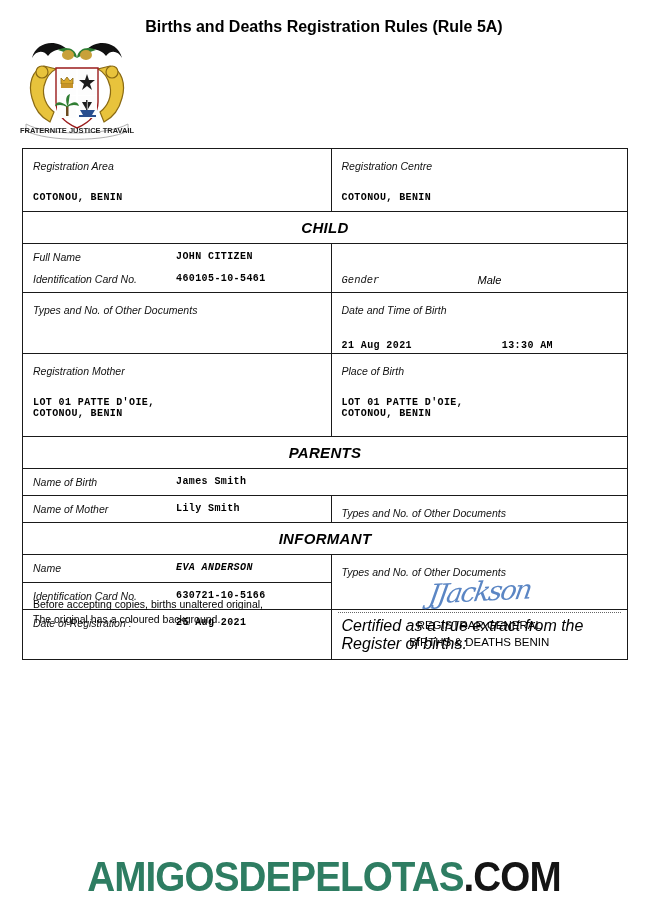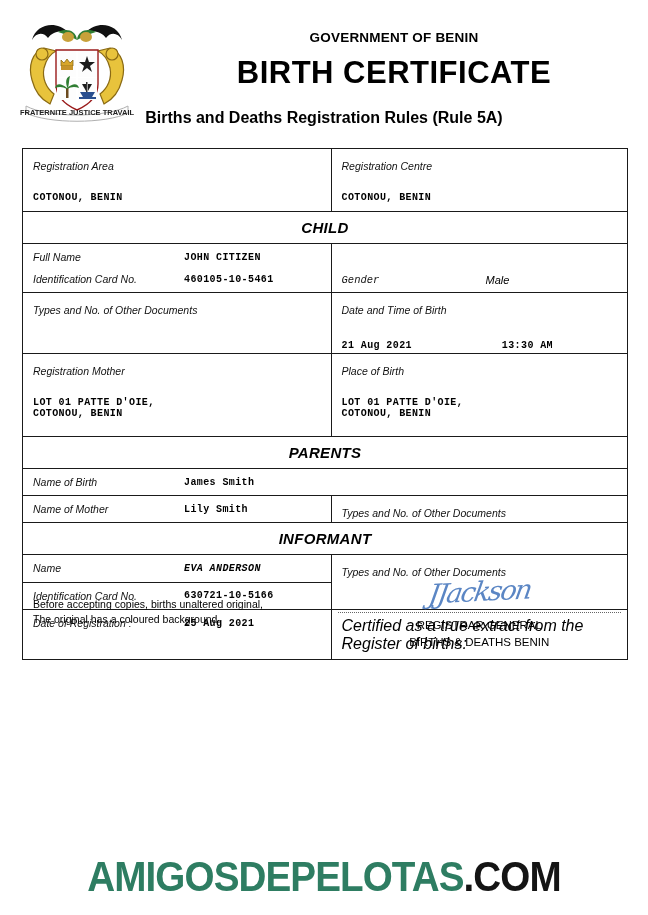--- a/index.html
+++ b/index.html
@@ -86,22 +86,21 @@
     font-style: italic;
   }
   .val-plain {
     font-style: italic;
     font-weight: normal;
     font-family: "Liberation Sans", sans-serif;
     font-size: 11px;
   }
   .row-inline {
     display: flex;
-    align-items: center;
-    gap: 8px;
+    align-items: flex-start;
   }
   .row-inline .lbl { width: 143px; flex: none; }
   .row-inline.narrow .lbl { width: 136px; font-family: Liberation Mono, monospace; }
   .stack .val { margin-top: 18px; display: block; }
 
   .section-band {
     text-align: center;
     font-size: 15px;
     font-weight: bold;
     font-style: italic;
@@ -224,24 +223,20 @@
       <rect x="68" y="64" width="1.5" height="10" fill="#333"></rect>
       <path d="M64 66 L68 66 L68 73 Z" fill="#1c1c1c"></path>
       <path d="M70 66 L74 66 L70 73 Z" fill="#1c1c1c"></path>
       <rect x="61" y="79" width="17" height="2" fill="#2a4f8f"></rect>
 
       <path d="M8 88 C30 100 88 100 110 88 L110 95 C88 106 30 106 8 95 Z" fill="#fdfdfd" stroke="#b0b0b0" stroke-width="1"></path>
       <text x="59" y="97" font-family="Liberation Sans, sans-serif" font-size="7.5" font-weight="bold" text-anchor="middle" fill="#222">FRATERNITE  JUSTICE  TRAVAIL</text>
     </svg>
   </div>
 
-  <div class="header-text">
-    <div class="gov-line">GOVERNMENT OF BENIN</div>
-    <div class="cert-title">BIRTH CERTIFICATE</div>
-  </div>
   <div class="rules-line">Births and Deaths Registration Rules (Rule 5A)</div>
 </div>
 
 <table class="cert-table">
 
   <tbody>
       <tr>
     <td style="width:51%">
       <div class="cell h-area stack">
         <span class="lbl">Registration Area</span>

